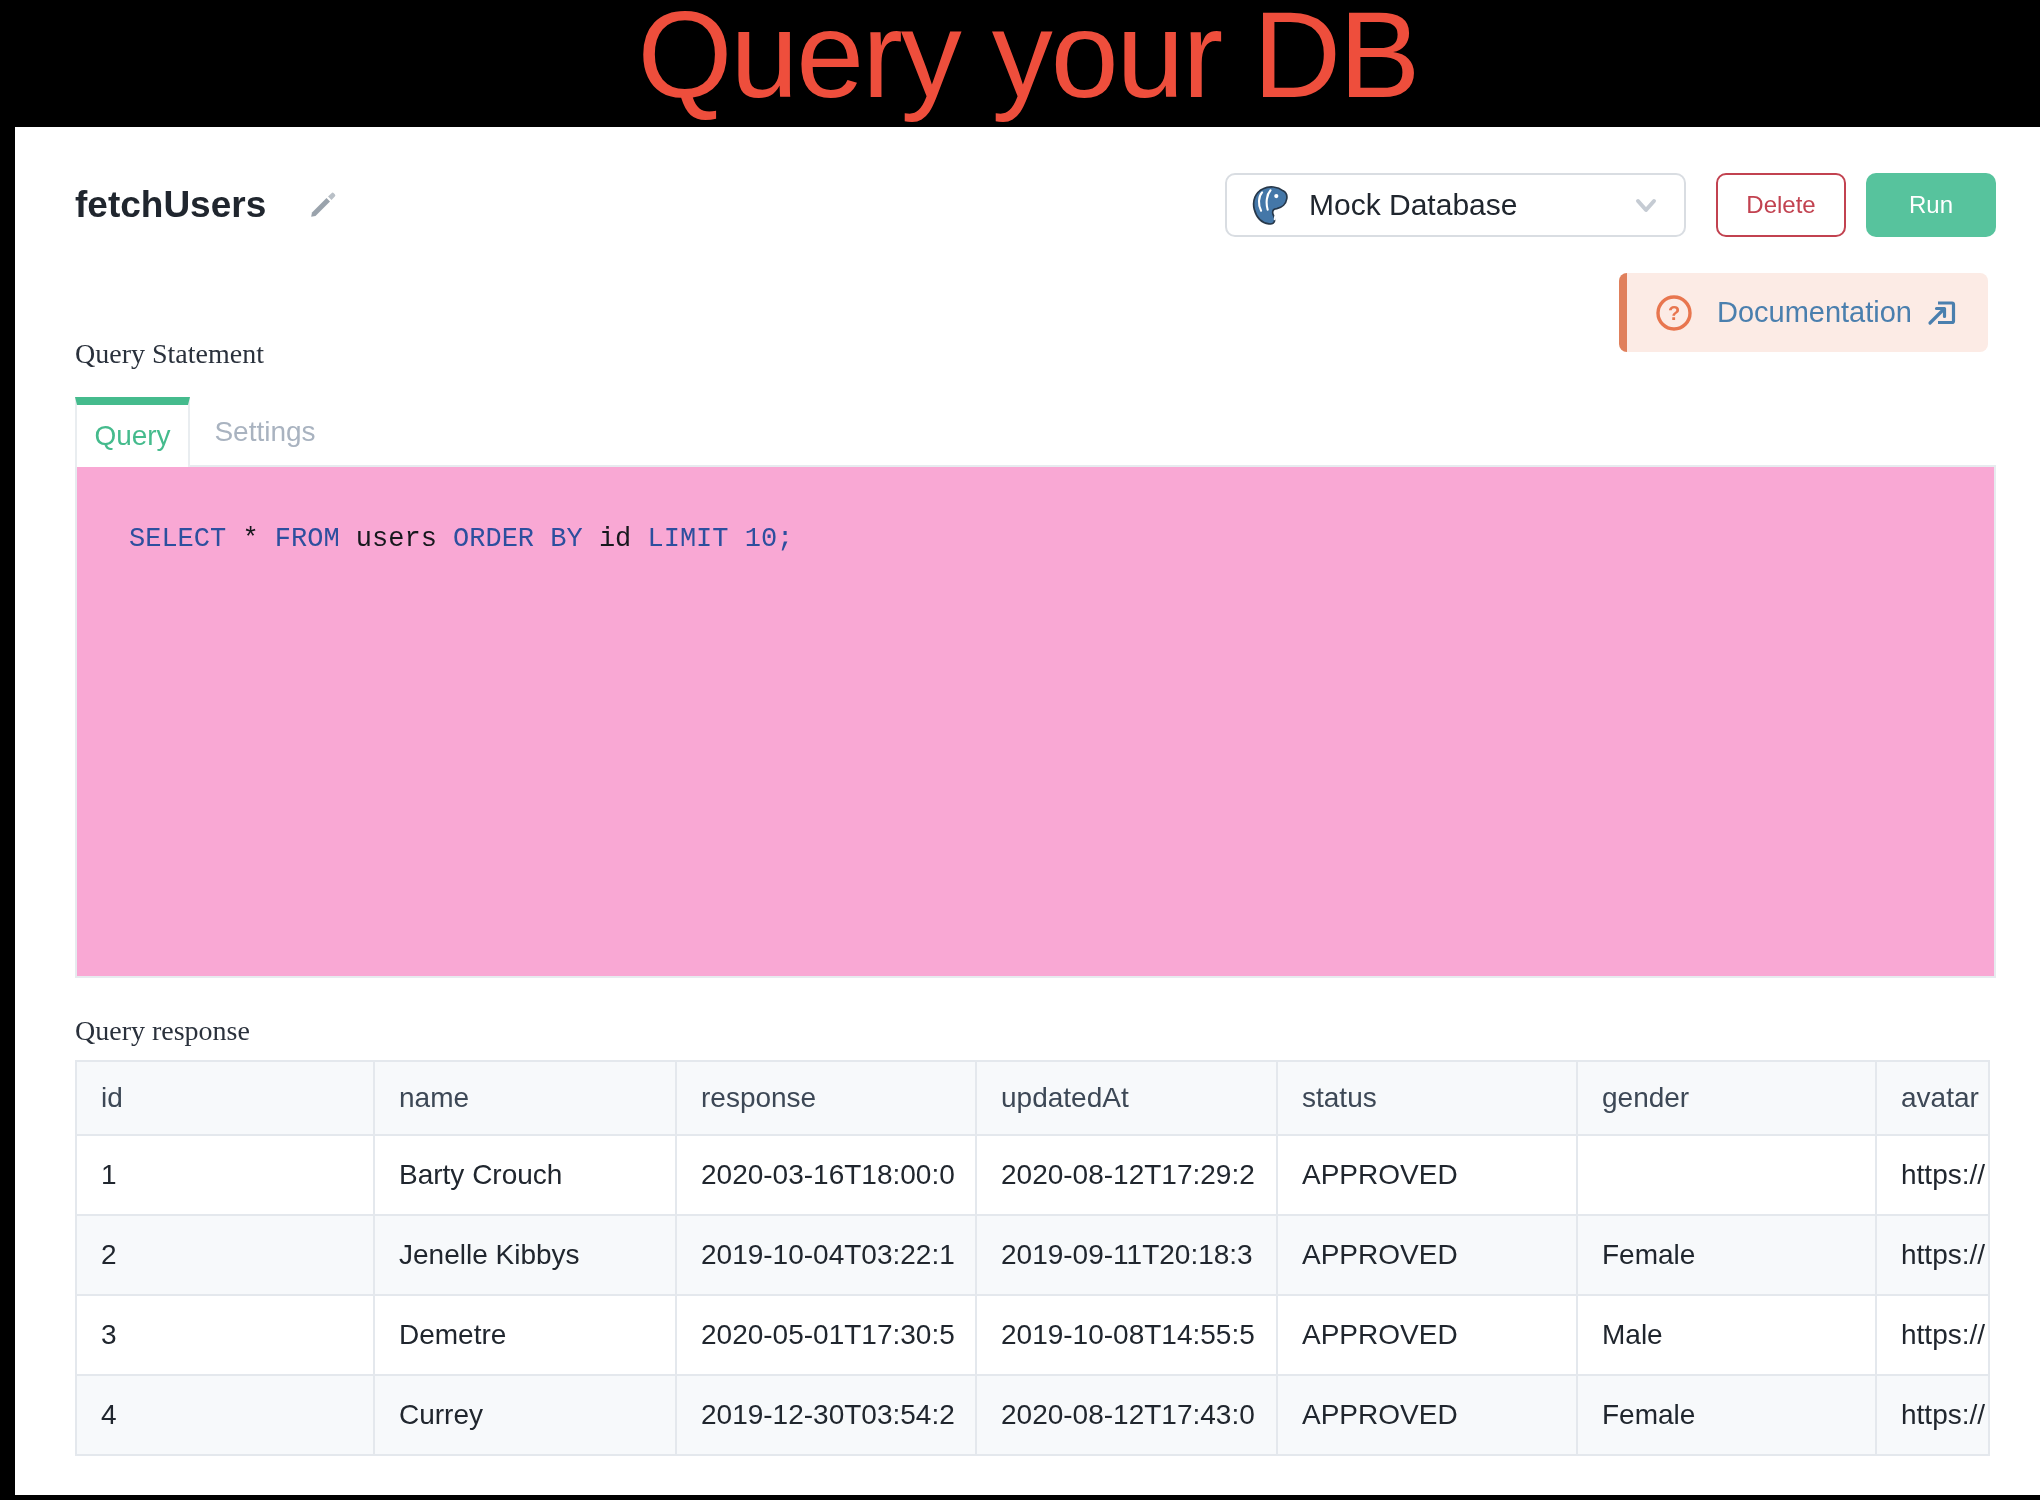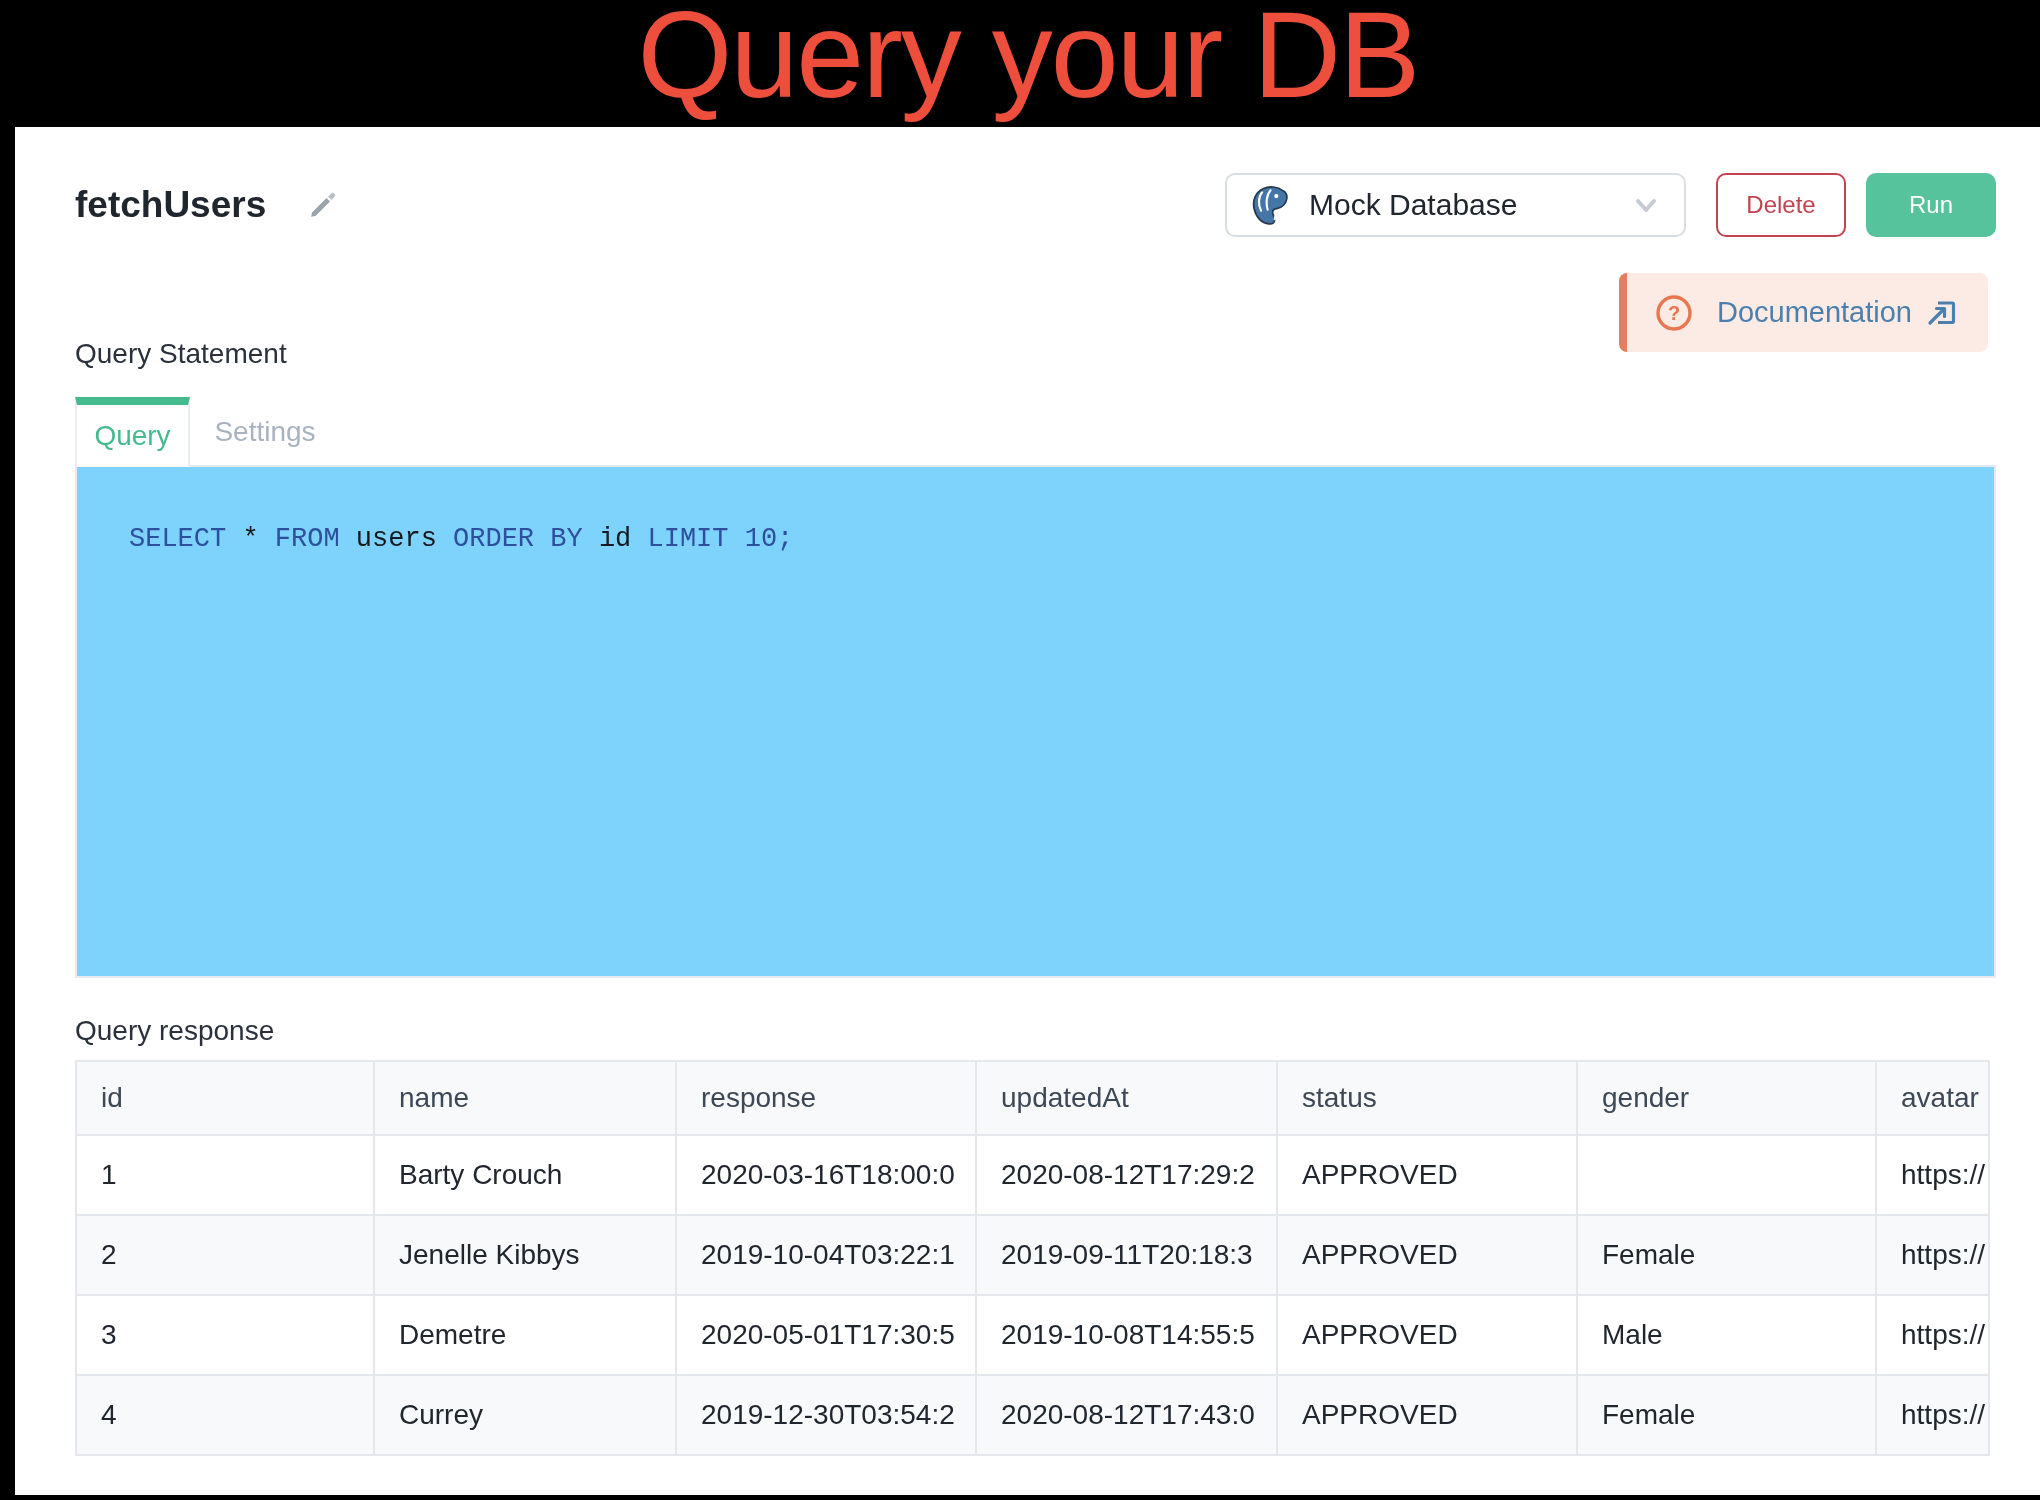--- a/index.html
+++ b/index.html
@@ -42,33 +42,33 @@
   
   .doc-badge{
     position:absolute;top:146px;right:52px;height:79px;background:#fcebe5;
     border-left:8px solid #e0805c;border-radius:8px;display:flex;align-items:center;
     padding:0 30px 0 28px;box-sizing:border-box;cursor:pointer;
   }
   .help-icon{width:38px;height:38px;}
   .doc-label{margin-left:24px;font-size:29px;color:#4a7fae;}
   .ext-icon{margin-left:14px;width:32px;height:32px;}
   
-  .section-label{font-size:28px;line-height:30px;color:#2a313c;}
+  .section-label{font-size:28px;line-height:30px;color:#2a313c;font-family:Liberation Serif, serif;}
   .lbl-statement{margin-top:102px;}
   .lbl-response{margin-top:38px;}
   
   .tabs{display:flex;height:70px;margin-top:28px;position:relative;z-index:2;margin-bottom:-2px;}
   .tab{display:flex;align-items:center;justify-content:center;font-size:28px;box-sizing:border-box;cursor:pointer;}
   .tab-active{
     width:115px;border-top:8px solid #45bb8d;border-left:2px solid #e9edf0;border-right:2px solid #e9edf0;
     background:#fff;color:#45bb8d;
   }
   .tab-inactive{width:150px;color:#a9b3c0;}
   .editor{
-    height:513px;border:2px solid #e7ebef;background:#7dd3fc;box-sizing:border-box;
+    height:513px;border:2px solid #e7ebef;background:#f9a8d4;box-sizing:border-box;
     padding:57px 0 0 52px;cursor:text;
   }
   .code-line{font-family:"Liberation Mono",monospace;font-size:27px;letter-spacing:0;white-space:pre;}
   .tok-keyword{color:#2d4f9e;}
   .tok-number{color:#2d4f9e;}
   .tok-plain{color:#16181d;}
   
   .result-table{
     margin-top:14px;border-collapse:collapse;table-layout:fixed;width:1913px;background:#fff;
   }

